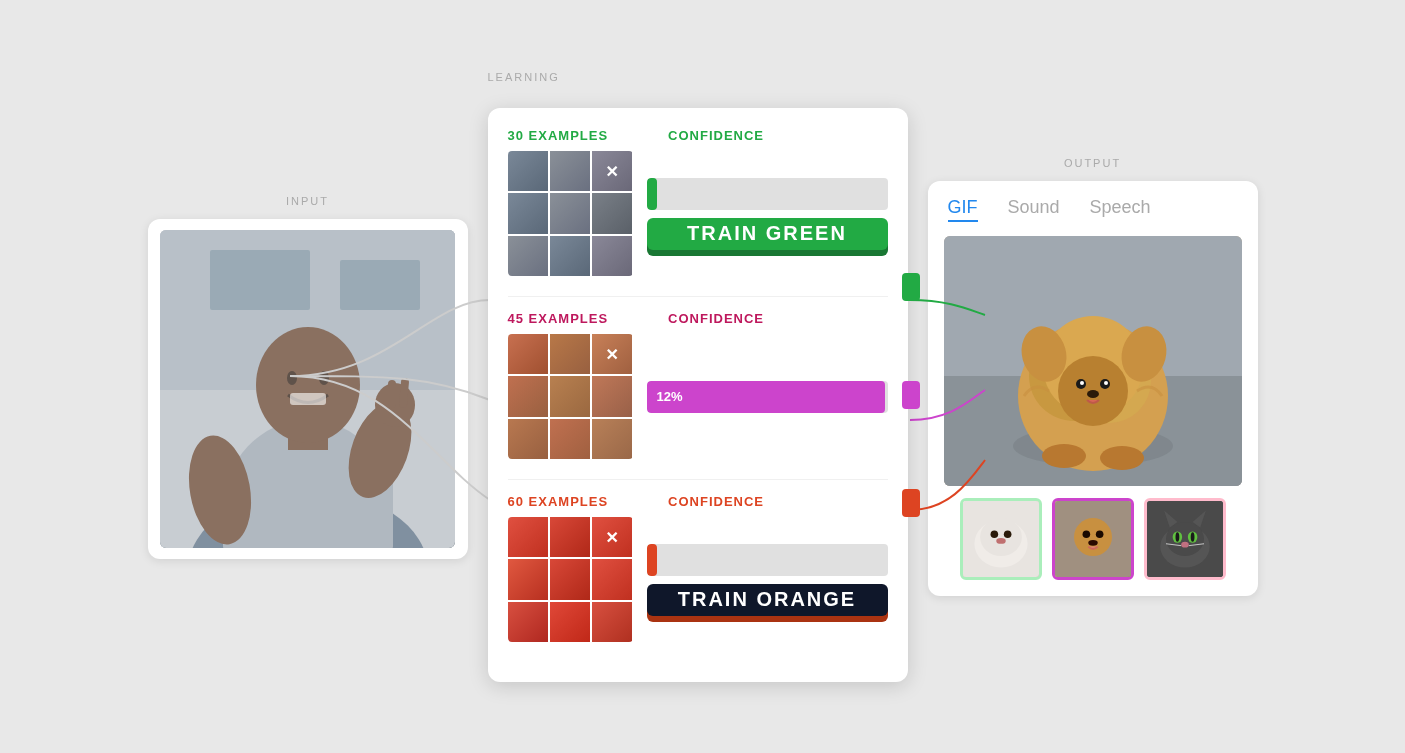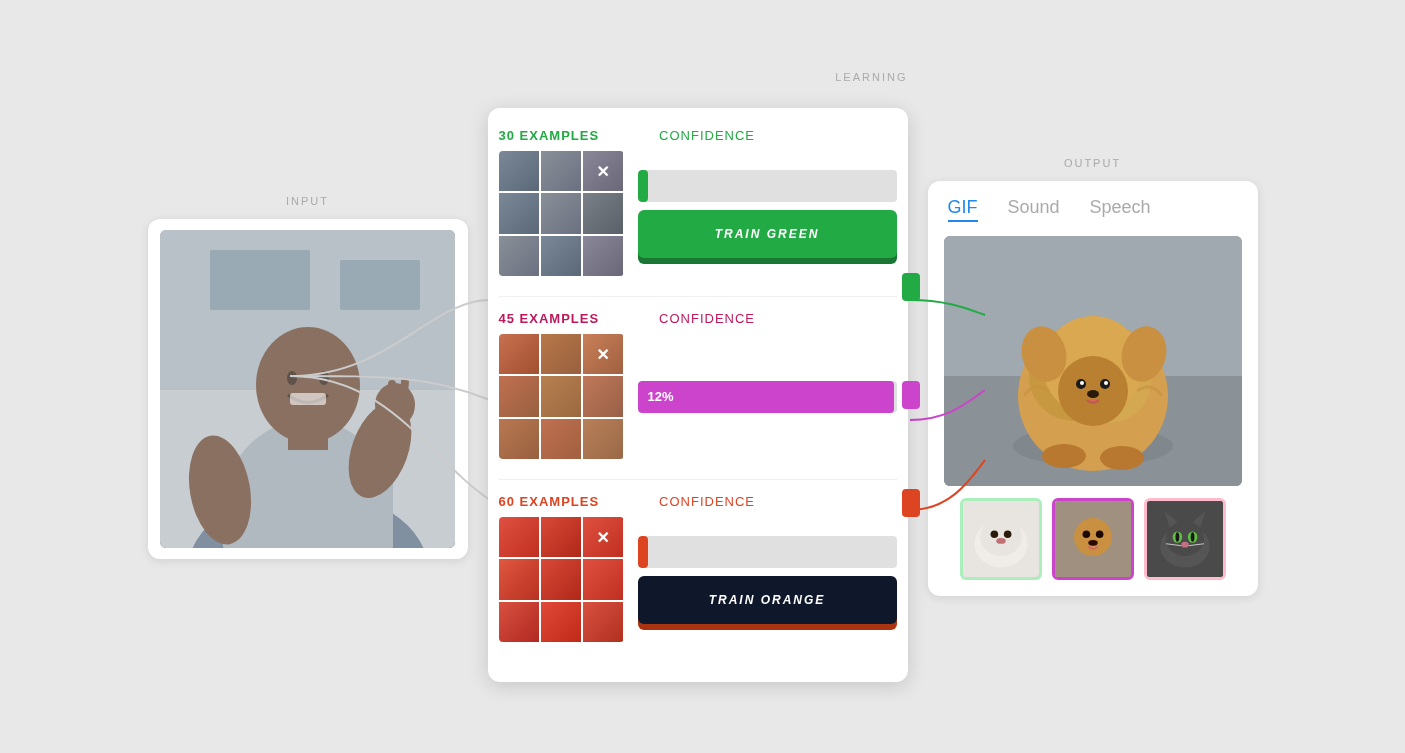--- a/index.html
+++ b/index.html
@@ -57,29 +57,29 @@
       border-radius: 6px;
       background: linear-gradient(135deg, #c8d0d8 0%, #8a9ba8 30%, #5a6a75 60%, #3a4a55 100%);
       position: relative;
       overflow: hidden;
     }
 
     
     .learning-section {
       display: flex;
       flex-direction: column;
-      align-items: flex-end;
+      align-items: flex-start;
       gap: 25px;
       position: relative;
       z-index: 10;
     }
     .learning-card {
       background: white;
       border-radius: 12px;
-      padding: 20px 11px;
+      padding: 20px 20px;
       box-shadow: 0 4px 20px rgba(0,0,0,0.15);
       width: 420px;
       min-height: 540px;
     }
 
     
     .class-row {
       margin-bottom: 20px;
     }
     .class-header {
@@ -92,21 +92,21 @@
       font-size: 13px;
       font-weight: 700;
       letter-spacing: 1px;
     }
     .green-text { color: #22aa44; }
     .purple-text { color: #be185d; }
     .orange-text { color: #dd4422; }
 
     .confidence-label {
       font-size: 13px;
-      font-weight: 400;
+      font-weight: 700;
       letter-spacing: 1px;
     }
 
     .class-content {
       display: flex;
       gap: 14px;
       align-items: center;
     }
 
     
@@ -152,31 +152,30 @@
       font-size: 13px;
       font-weight: 600;
       color: white;
     }
     .fill-green { background: #22aa44; }
     .fill-purple { background: #cc44cc; }
     .fill-orange { background: #dd4422; }
 
     .train-btn {
       width: 100%;
-      height: 48px;
+      height: 32px;
       border: none;
       border-radius: 6px;
-      font-size: 12px;
+      font-size: 20px;
       font-weight: 700;
       letter-spacing: 2px;
       color: white;
       cursor: pointer;
       position: relative;
       text-transform: uppercase;
-      font-style: italic;
     }
     .train-btn::after {
       content: '';
       position: absolute;
       bottom: -8px;
       left: 8px;
       right: 8px;
       height: 10px;
       border-radius: 0 0 6px 6px;
       opacity: 0.6;

